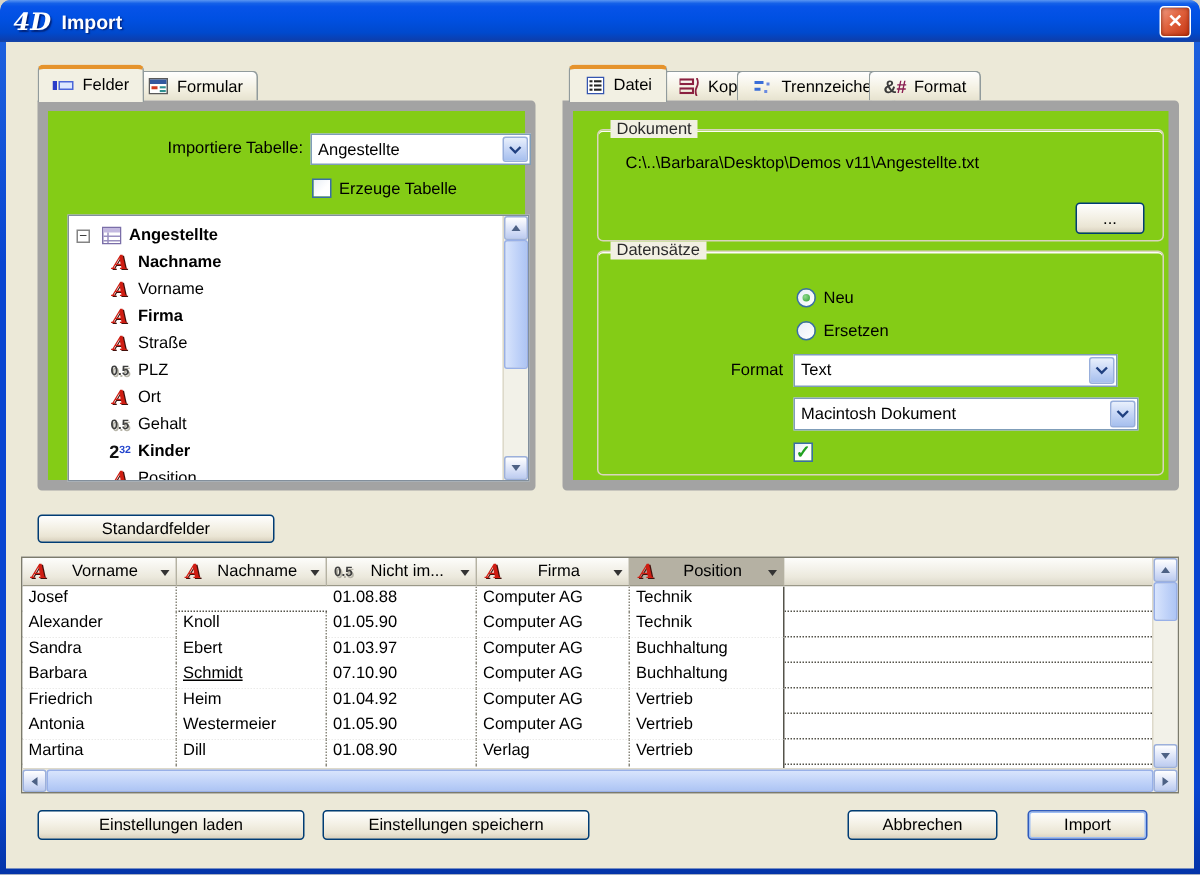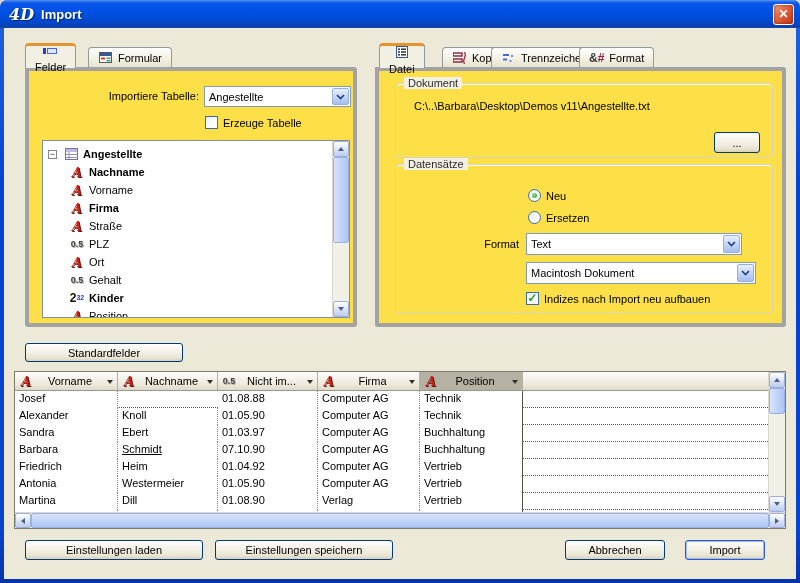--- a/index.html
+++ b/index.html
@@ -16,22 +16,22 @@
   .closebtn{margin-left:auto;width:21px;height:21px;border:1px solid #fff;border-radius:3px;cursor:default;
     background:linear-gradient(135deg,#f3a088 0%,#e0613c 45%,#c43412 100%);box-shadow:inset 0 0 3px #7e1d00;
     display:flex;align-items:center;justify-content:center;}
   .closebtn .xglyph::after{content:"✕";color:#fff;font-weight:700;font-size:12px;line-height:1;}
   
   .client{position:absolute;top:28px;left:4px;right:4px;bottom:4px;background:#ece9d8;overflow:hidden;}
   
   .tab{position:absolute;display:flex;align-items:center;gap:5px;padding:0 9px;z-index:1;
     background:linear-gradient(#ffffff,#f3f0e1 60%,#e6e2cf);border:1px solid #919b9c;border-bottom:none;
     border-radius:4px 4px 0 0;top:19px;height:20px;}
-  .tab.active{top:15px;height:25px;background:#f2f0e3;border-top:3px solid #e5932c;z-index:6;flex-direction:column;}
-  .panel{position:absolute;background:#fde047;border:4px solid #a3a3a3;border-radius:0 3px 3px 3px;z-index:4;}
+  .tab.active{top:15px;height:25px;background:#f2f0e3;border-top:3px solid #e5932c;z-index:6;}
+  .panel{position:absolute;background:#84cc16;border:7px solid #a3a3a3;border-radius:0 3px 3px 3px;z-index:4;}
   #left-panel{left:21px;top:39px;width:332px;height:260px;}
   #right-panel{left:371px;top:39px;width:411px;height:260px;}
   
   .tabicon{display:inline-flex;align-items:center;justify-content:center;width:15px;height:12px;}
   .fmticon{font-weight:700;font-size:12px;color:#3b3b3b;width:auto;}
   .fmticon .hash{color:#8b1f52;font-weight:700;}
   
   .groupbox{position:absolute;border:1px solid #d9d5bd;border-radius:4px;box-shadow:0 1px 0 #fdfcf6 inset;}
   .legend{position:absolute;top:-7px;left:8px;background:#f2f0e3;padding:0 4px;color:#2b2b2b;}
   
@@ -281,21 +281,20 @@
         <div class="combo" style="left:130px;top:97px;width:230px;height:22px;">
           <span class="combo-text">Macintosh Dokument</span>
           <span class="combo-btn">
             <svg width="9" height="6" viewBox="0 0 9 6">
                 <path d="M1 1 L4.5 4.5 L8 1" stroke="#204080" stroke-width="1.6" fill="none"></path>
               </svg>
           </span>
         </div>
         <div class="checkrow" style="left:130px;top:127px;">
           <span class="cb on"></span>
-          <span>Indizes nach Import neu aufbauen</span>
         </div>
       </div>
     </div>
 
     <button class="btn" style="left:21px;top:315px;width:158px;height:19px;">Standardfelder</button>
 
     <div class="ptable">
       <div class="phead">
           <div class="hcell" style="width: 103px;">
             <span class="ticon ticon-alpha">A</span>

